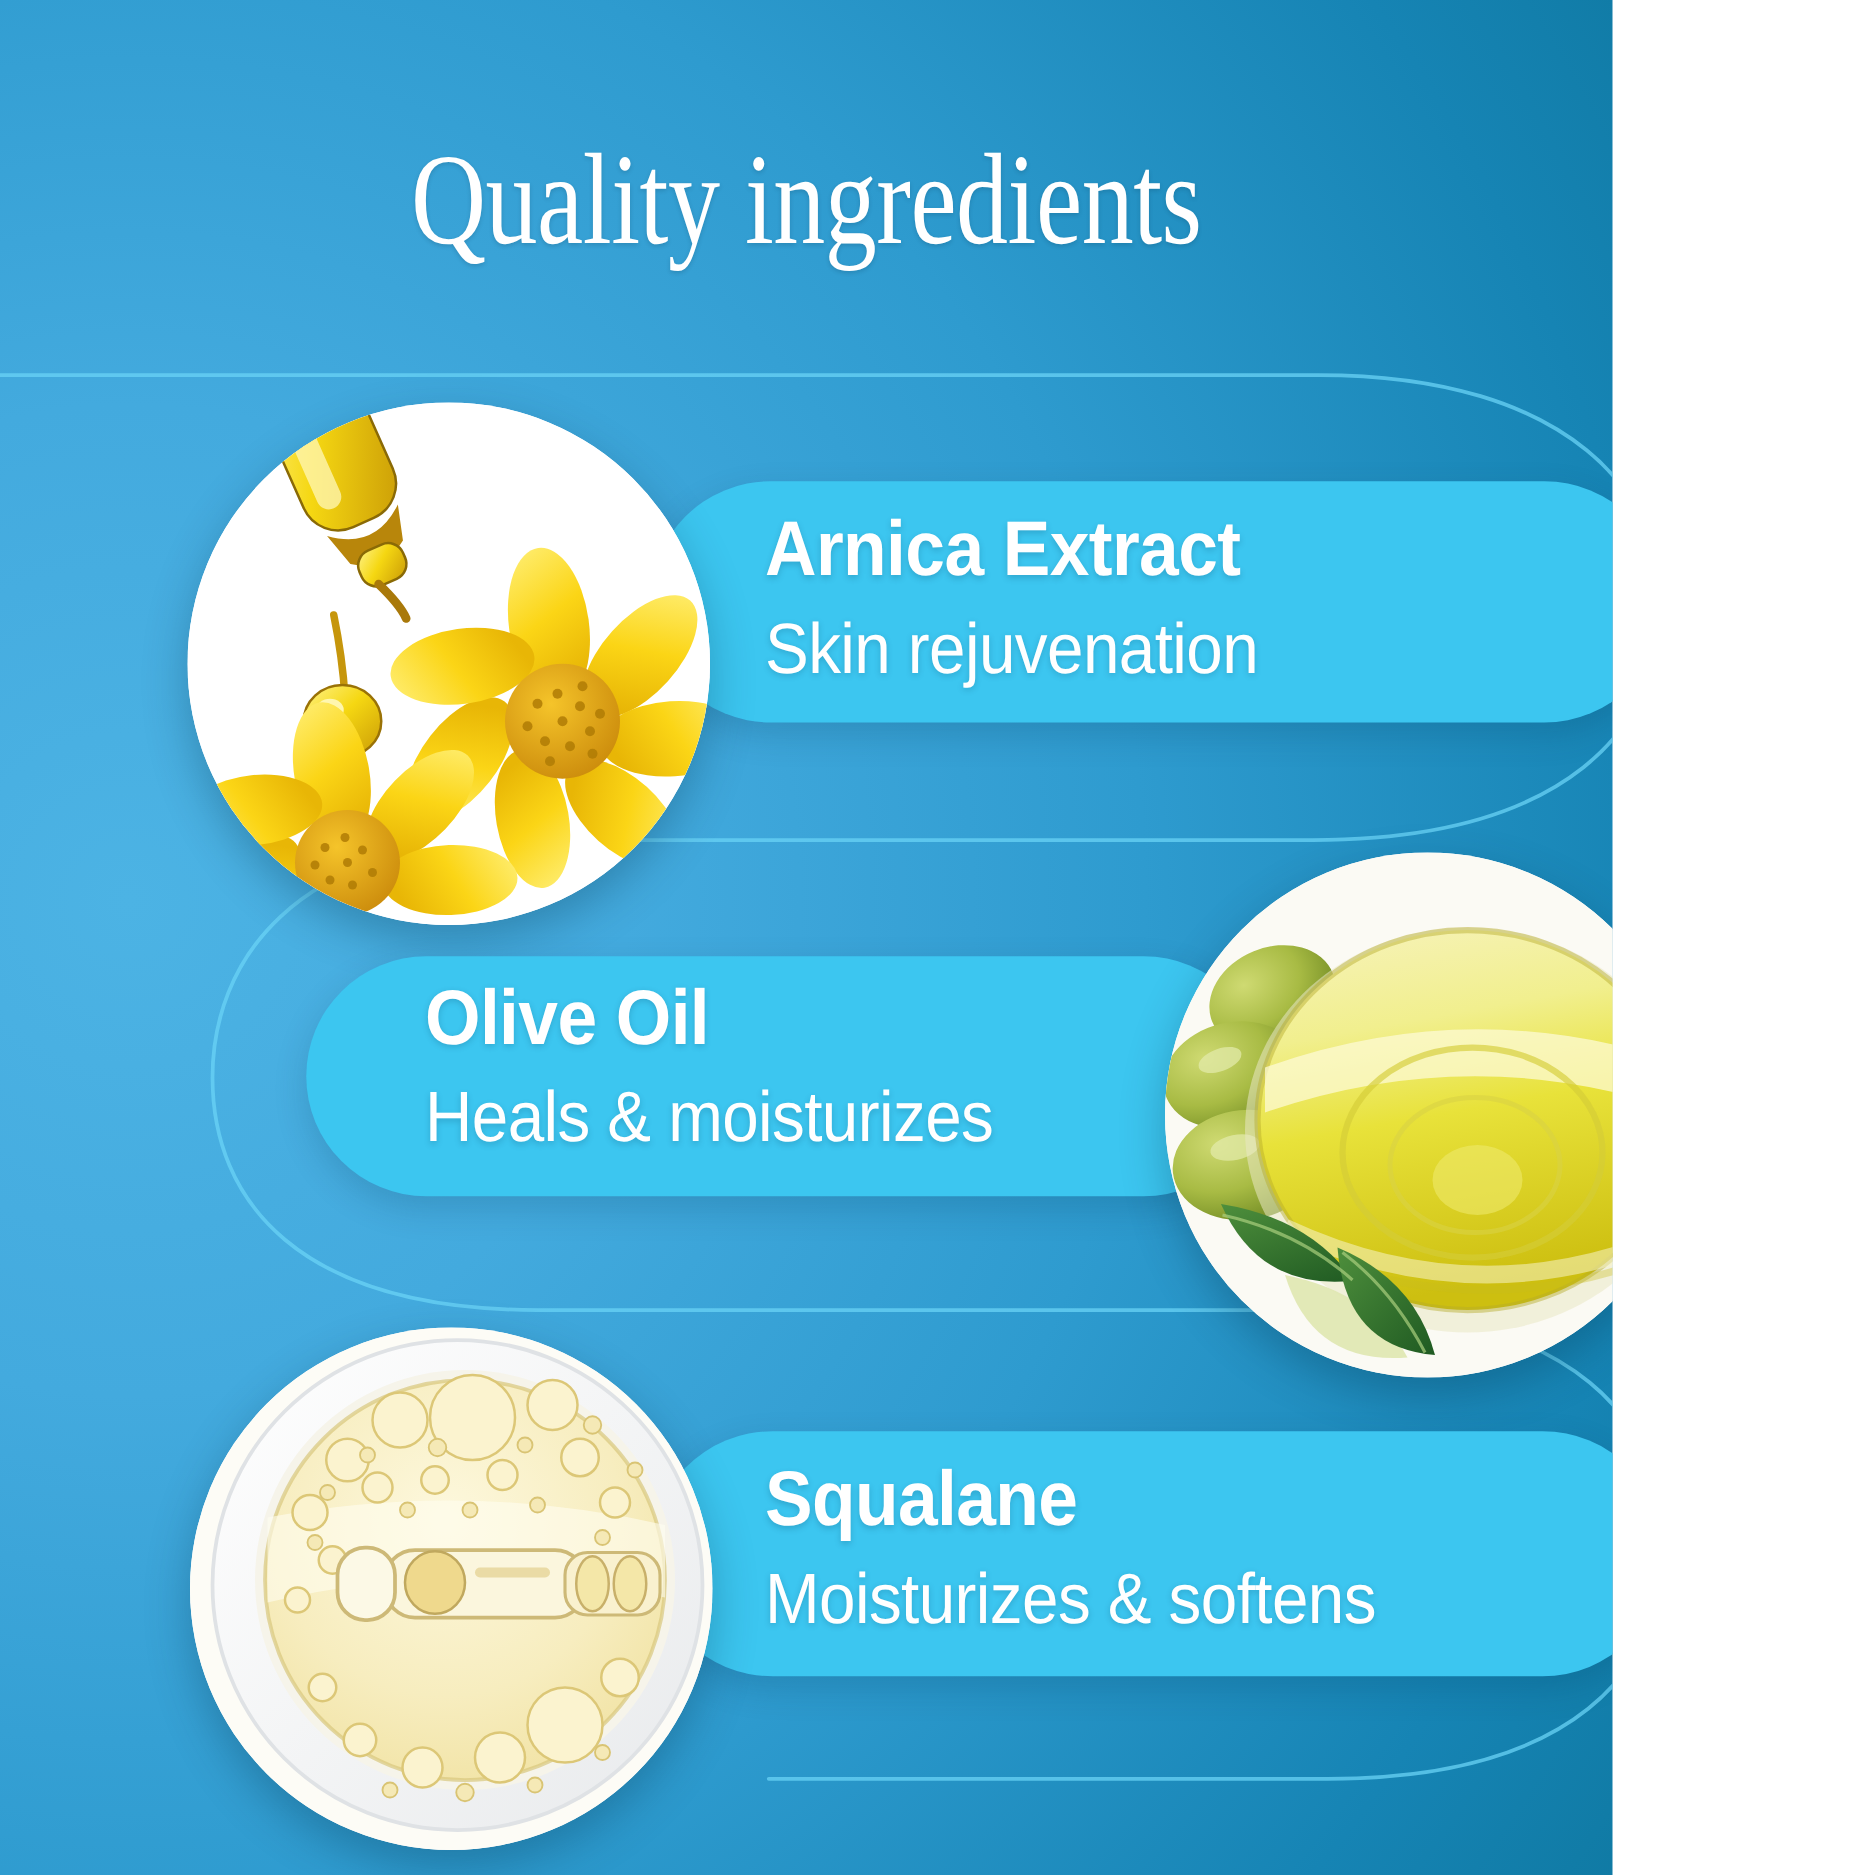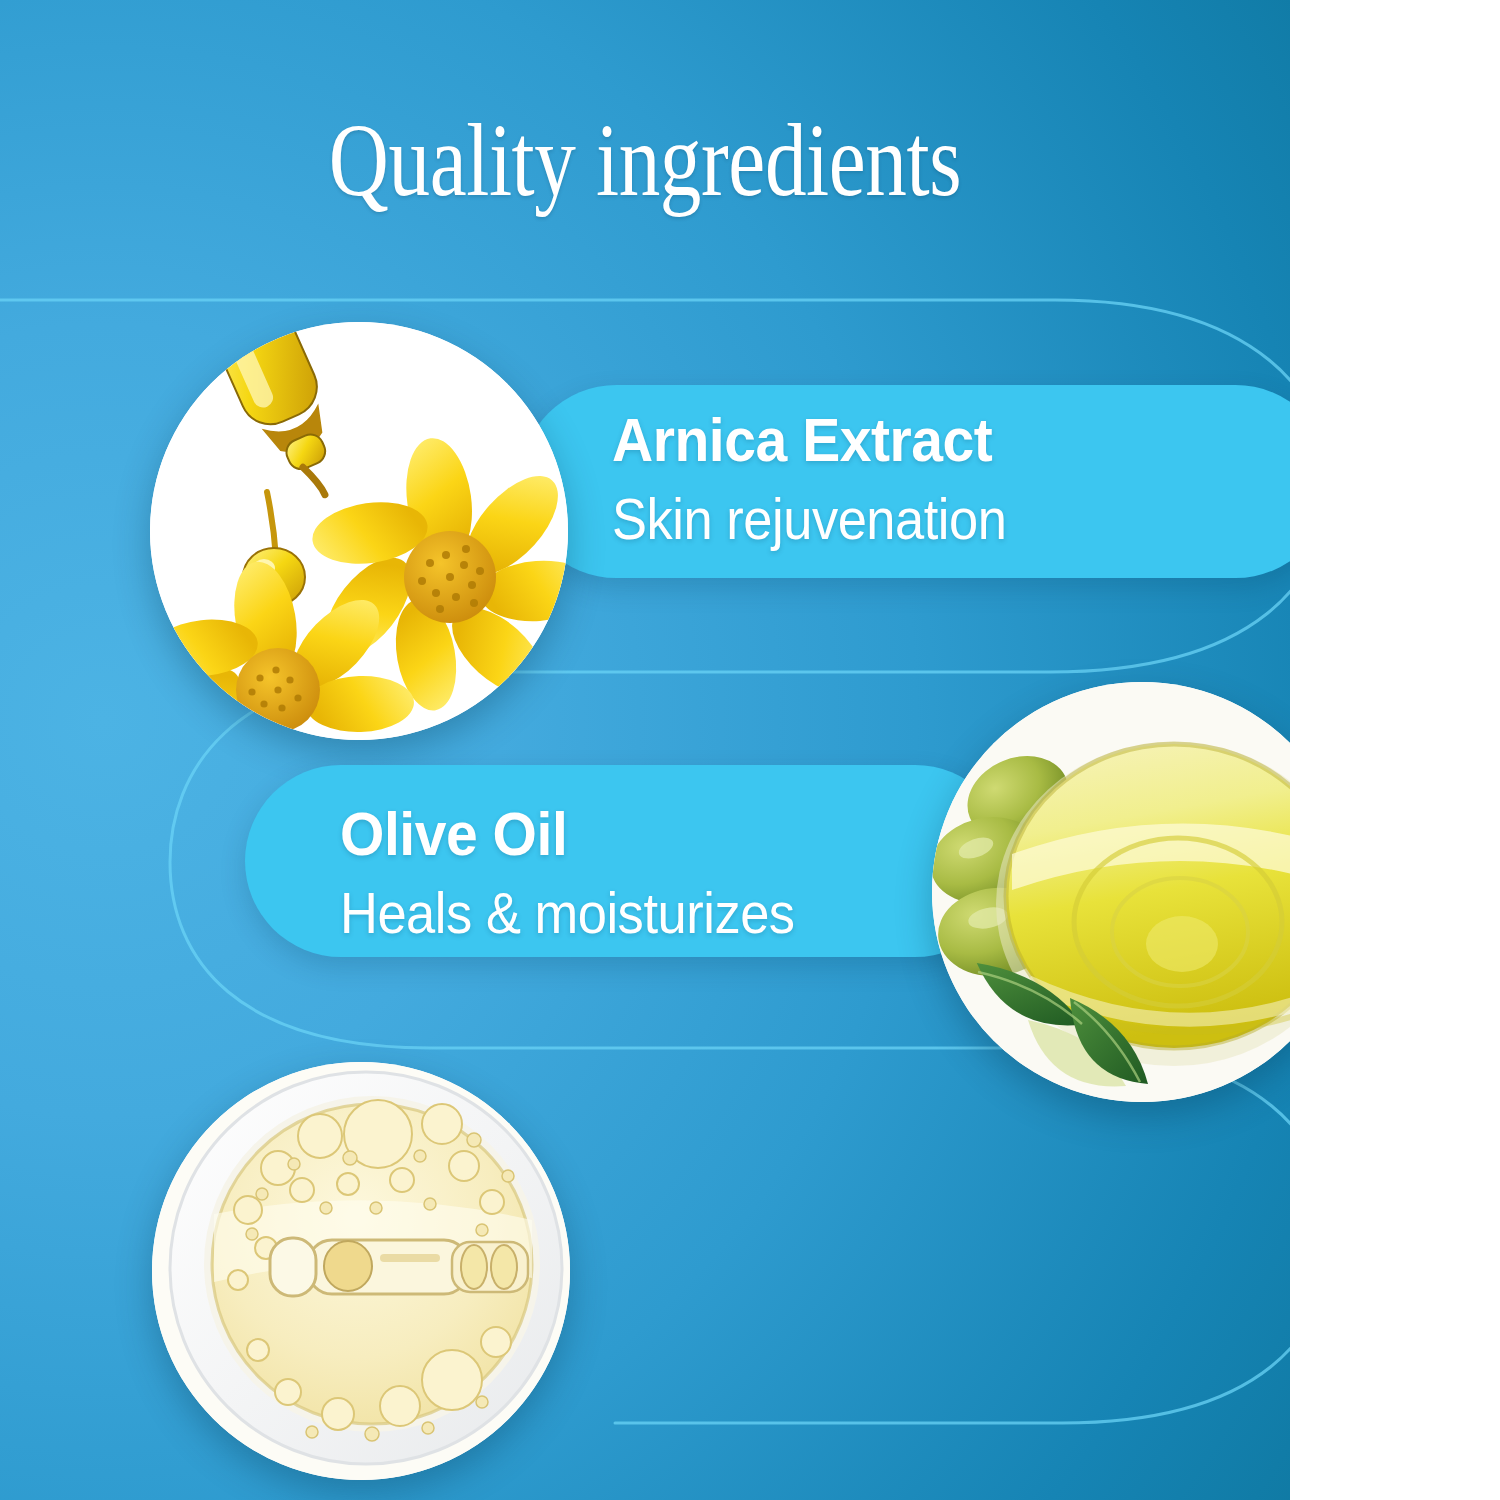--- a/index.html
+++ b/index.html
@@ -54,21 +54,21 @@
   }
   .pill .desc{
     font-size:57px;font-weight:400;letter-spacing:-0.5px;
     transform:scaleX(0.92);transform-origin:0 50%;
     margin-top:10px;
   }
 
   #pill1{left:520px;top:385px;width:812px;height:193px;}
   #pill1 .block{position:absolute;left:92px;top:24px;}
   #pill2{left:245px;top:765px;width:766px;height:192px;}
-  #pill2 .block{position:absolute;left:95px;top:38px;}
+  #pill2 .block{position:absolute;left:95px;top:19px;}
   #pill3{left:520px;top:1145px;width:812px;height:196px;}
   #pill3 .block{position:absolute;left:92px;top:24px;}
 
   
   .circle{
     position:absolute;border-radius:50%;overflow:hidden;
     box-shadow:0 14px 36px rgba(1,45,70,.30);
     background:#ffffff;
   }
   #circ1{left:150px;top:322px;width:418px;height:418px;}
@@ -237,20 +237,26 @@
       <g>
         <path d="M42 286 q72 4 112 50 q-74 16 -112 -50 z" fill="url(#leafG)" transform="rotate(6 90 310)"></path>
         <path d="M96 338 q70 14 98 66 q-76 6 -98 -66 z" fill="#dfe7b0" opacity="0.9"></path>
         <path d="M138 316 q62 26 78 86 q-72 -6 -78 -86 z" fill="url(#leafG)"></path>
         <path d="M46 290 q62 14 104 52" fill="none" stroke="#a9cf7e" stroke-width="2.5" opacity="0.7"></path>
         <path d="M142 320 q40 30 66 80" fill="none" stroke="#a9cf7e" stroke-width="2.5" opacity="0.7"></path>
       </g>
     </svg>
   </div>
 
+  <div class="pill" id="pill3">
+    <div class="block">
+      <div class="txt name">Squalane</div>
+      <div class="txt desc" style="position:relative;top:72px;">Moisturizes &amp; softens</div>
+    </div>
+  </div>
 
   <div class="circle" id="circ3">
     <svg viewBox="0 0 418 418">
       <defs>
         <radialGradient id="gel" cx="0.45" cy="0.35" r="0.8">
           <stop offset="0" stop-color="#fdf8dd"></stop>
           <stop offset="0.55" stop-color="#f7edbf"></stop>
           <stop offset="1" stop-color="#efdf9a"></stop>
         </radialGradient>
         <linearGradient id="jarW" x1="0" y1="0" x2="1" y2="1">

